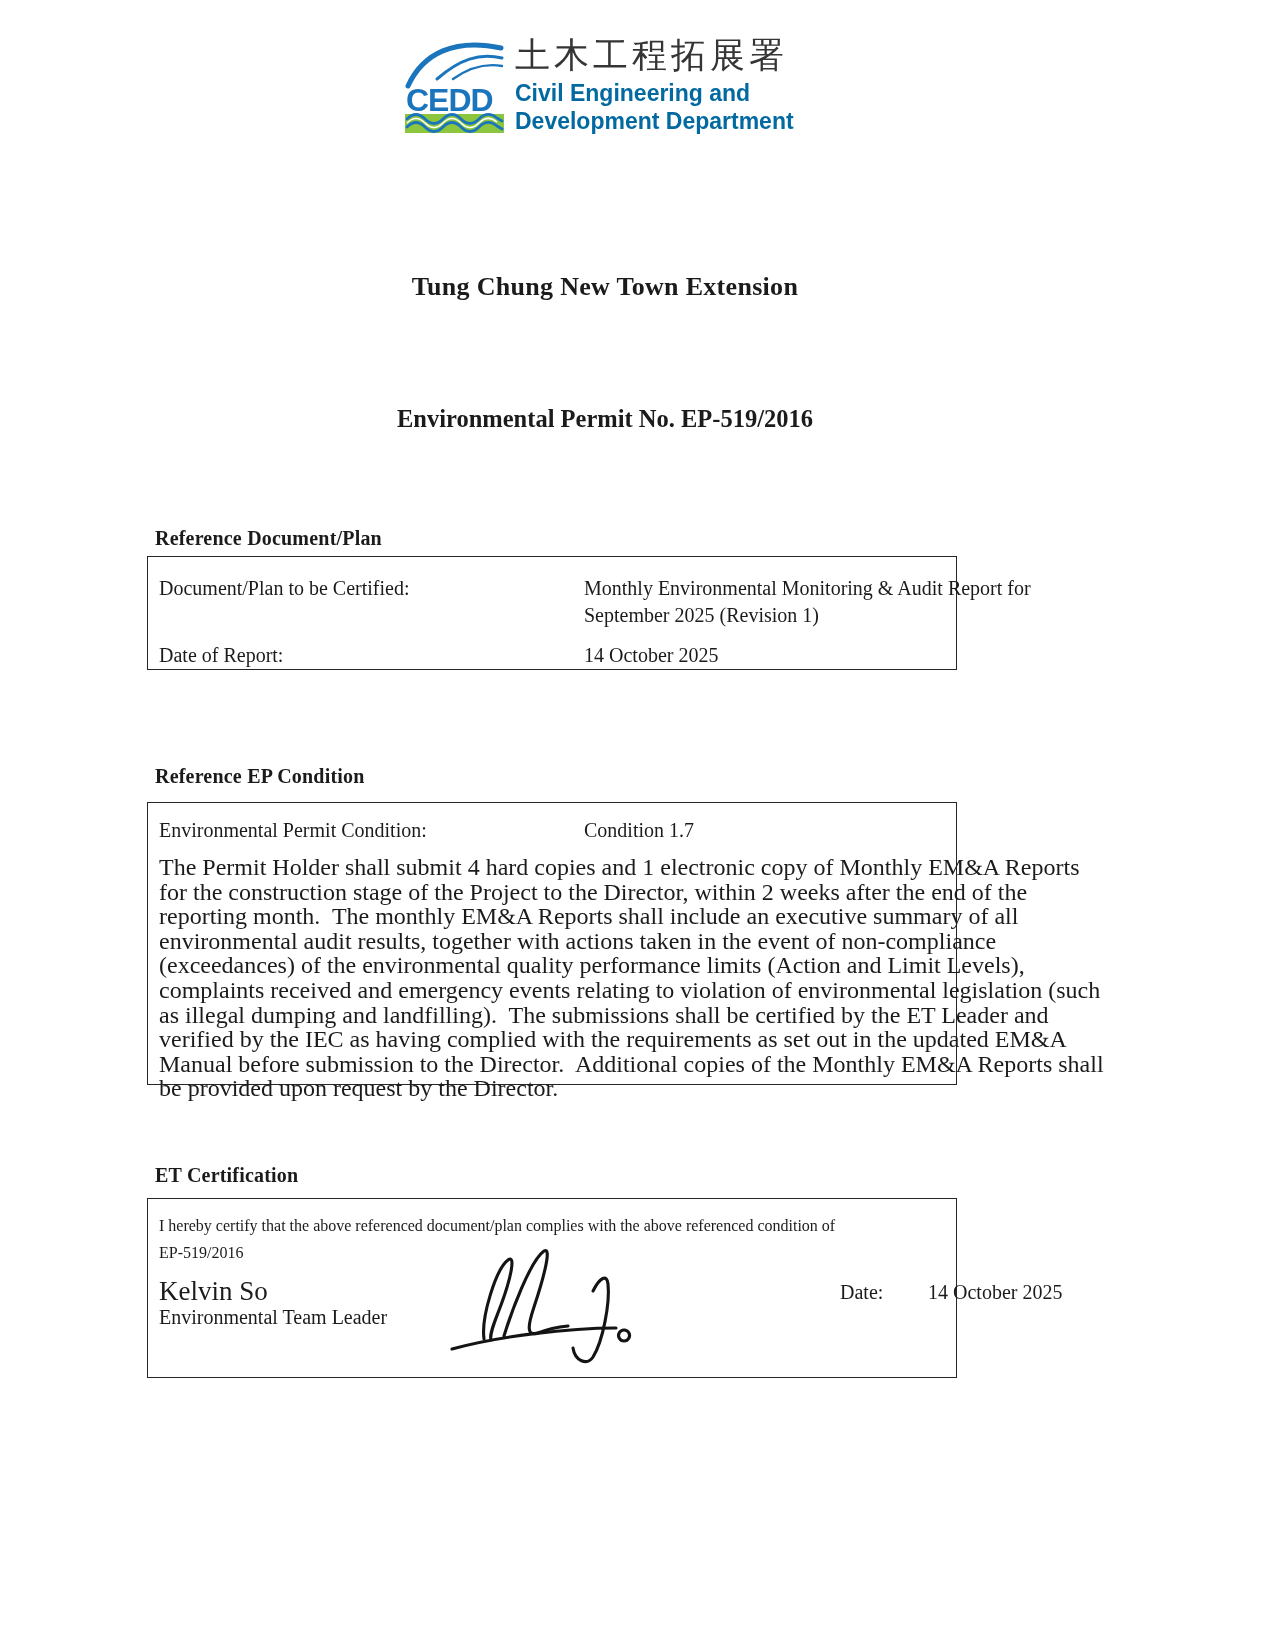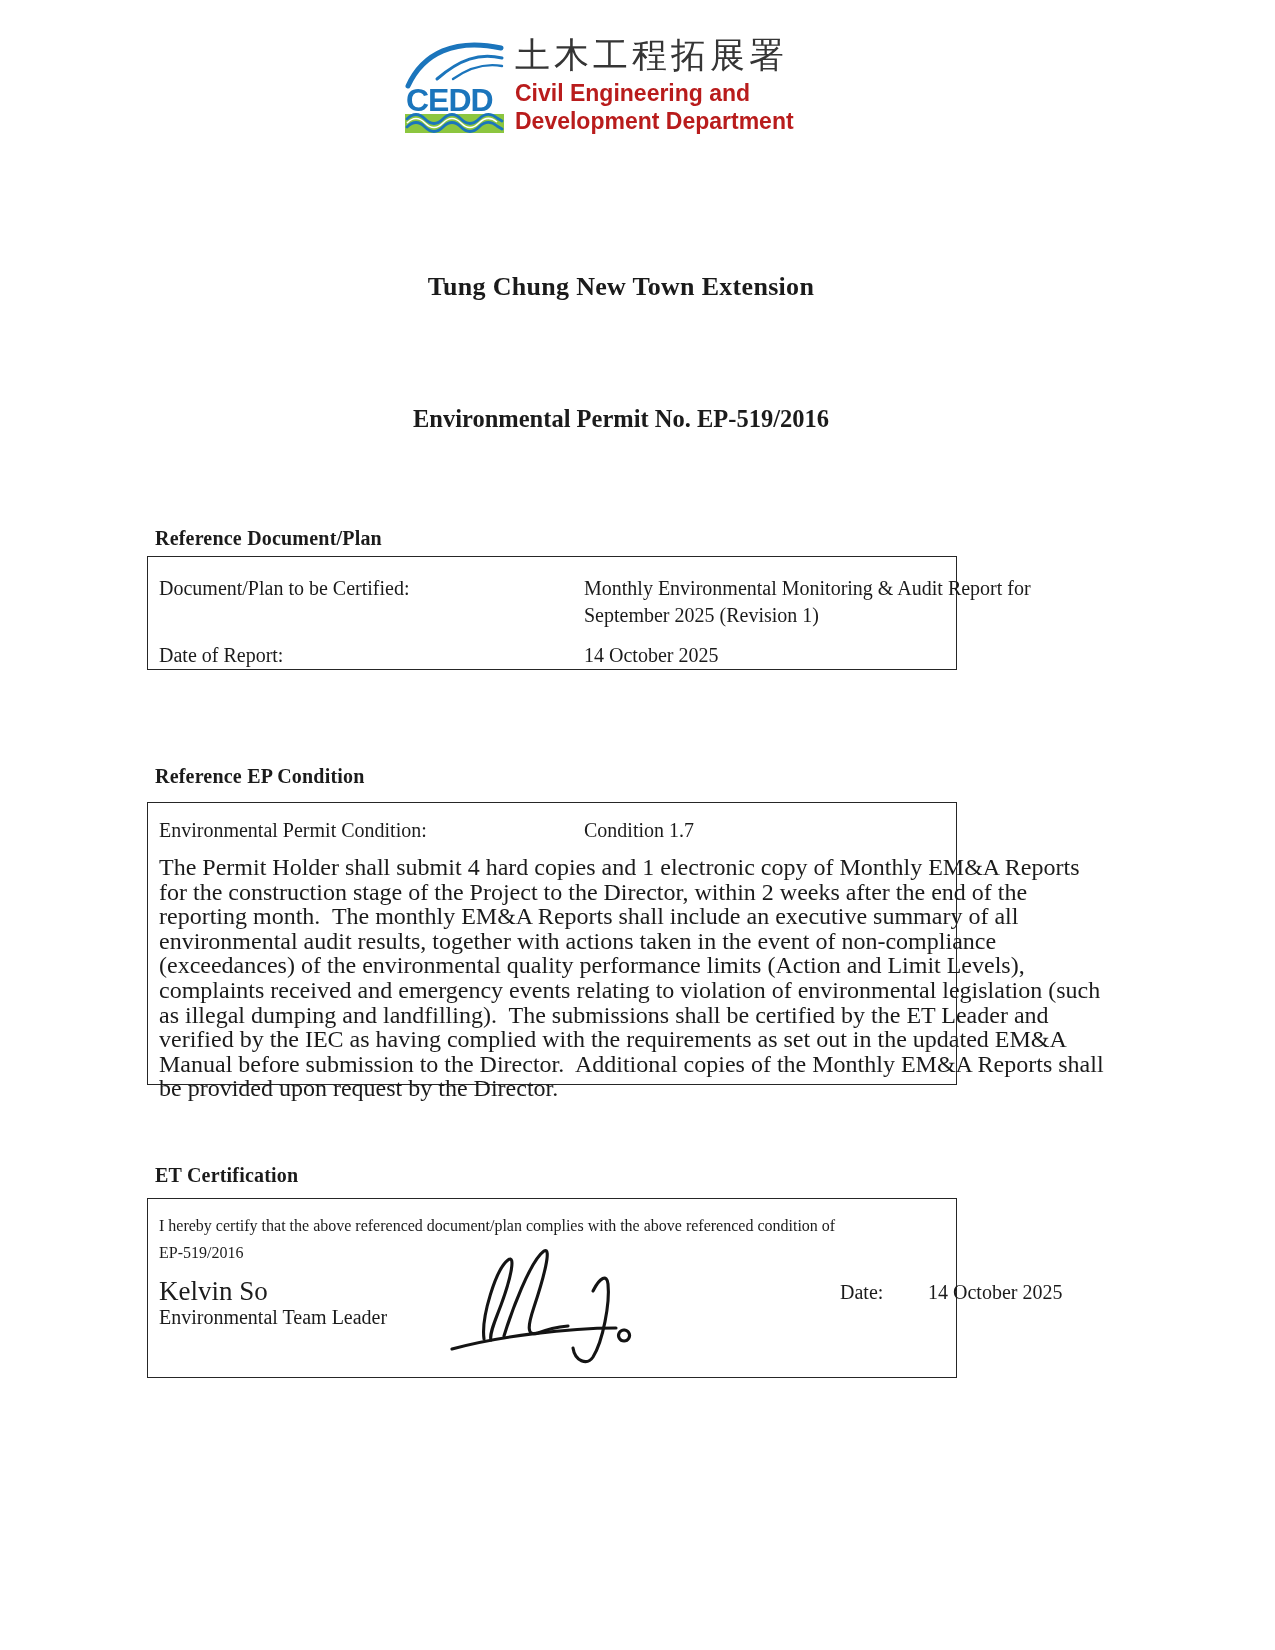--- a/index.html
+++ b/index.html
@@ -16,25 +16,25 @@
   
   .logo{position:absolute;top:33px;left:405px;display:flex;align-items:flex-start;}
   .logo-mark{width:99px;height:100px;flex:0 0 auto;}
   .logo-text{margin-left:11px;}
   .logo-cn{
     font-family:"Liberation Sans", sans-serif;
     font-size:35px;line-height:38px;color:#353535;letter-spacing:4px;margin-top:3px;white-space:nowrap;
   }
   .logo-en{
     font-family:"Liberation Sans", sans-serif;
-    font-weight:bold;font-size:23px;line-height:28px;color:#b91c1c;margin-top:5px;white-space:nowrap;
+    font-weight:bold;font-size:23px;line-height:28px;color:#0369a1;margin-top:5px;white-space:nowrap;
   }
 
   
-  .center-band{position:absolute;left:0;width:1210px;text-align:center;padding-left:16px;}
+  .center-band{position:absolute;left:0;width:1210px;text-align:center;}
   .project-title{top:272px;font-size:26px;font-weight:bold;letter-spacing:0.3px;}
   .doc-title{top:404px;font-size:24.5px;font-weight:bold;line-height:30px;}
 
   
   .sec-head{
     position:absolute;left:155px;
     font-size:20px;font-weight:bold;line-height:24px;letter-spacing:0.2px;
   }
   .box{
     position:absolute;left:147px;width:810px;

